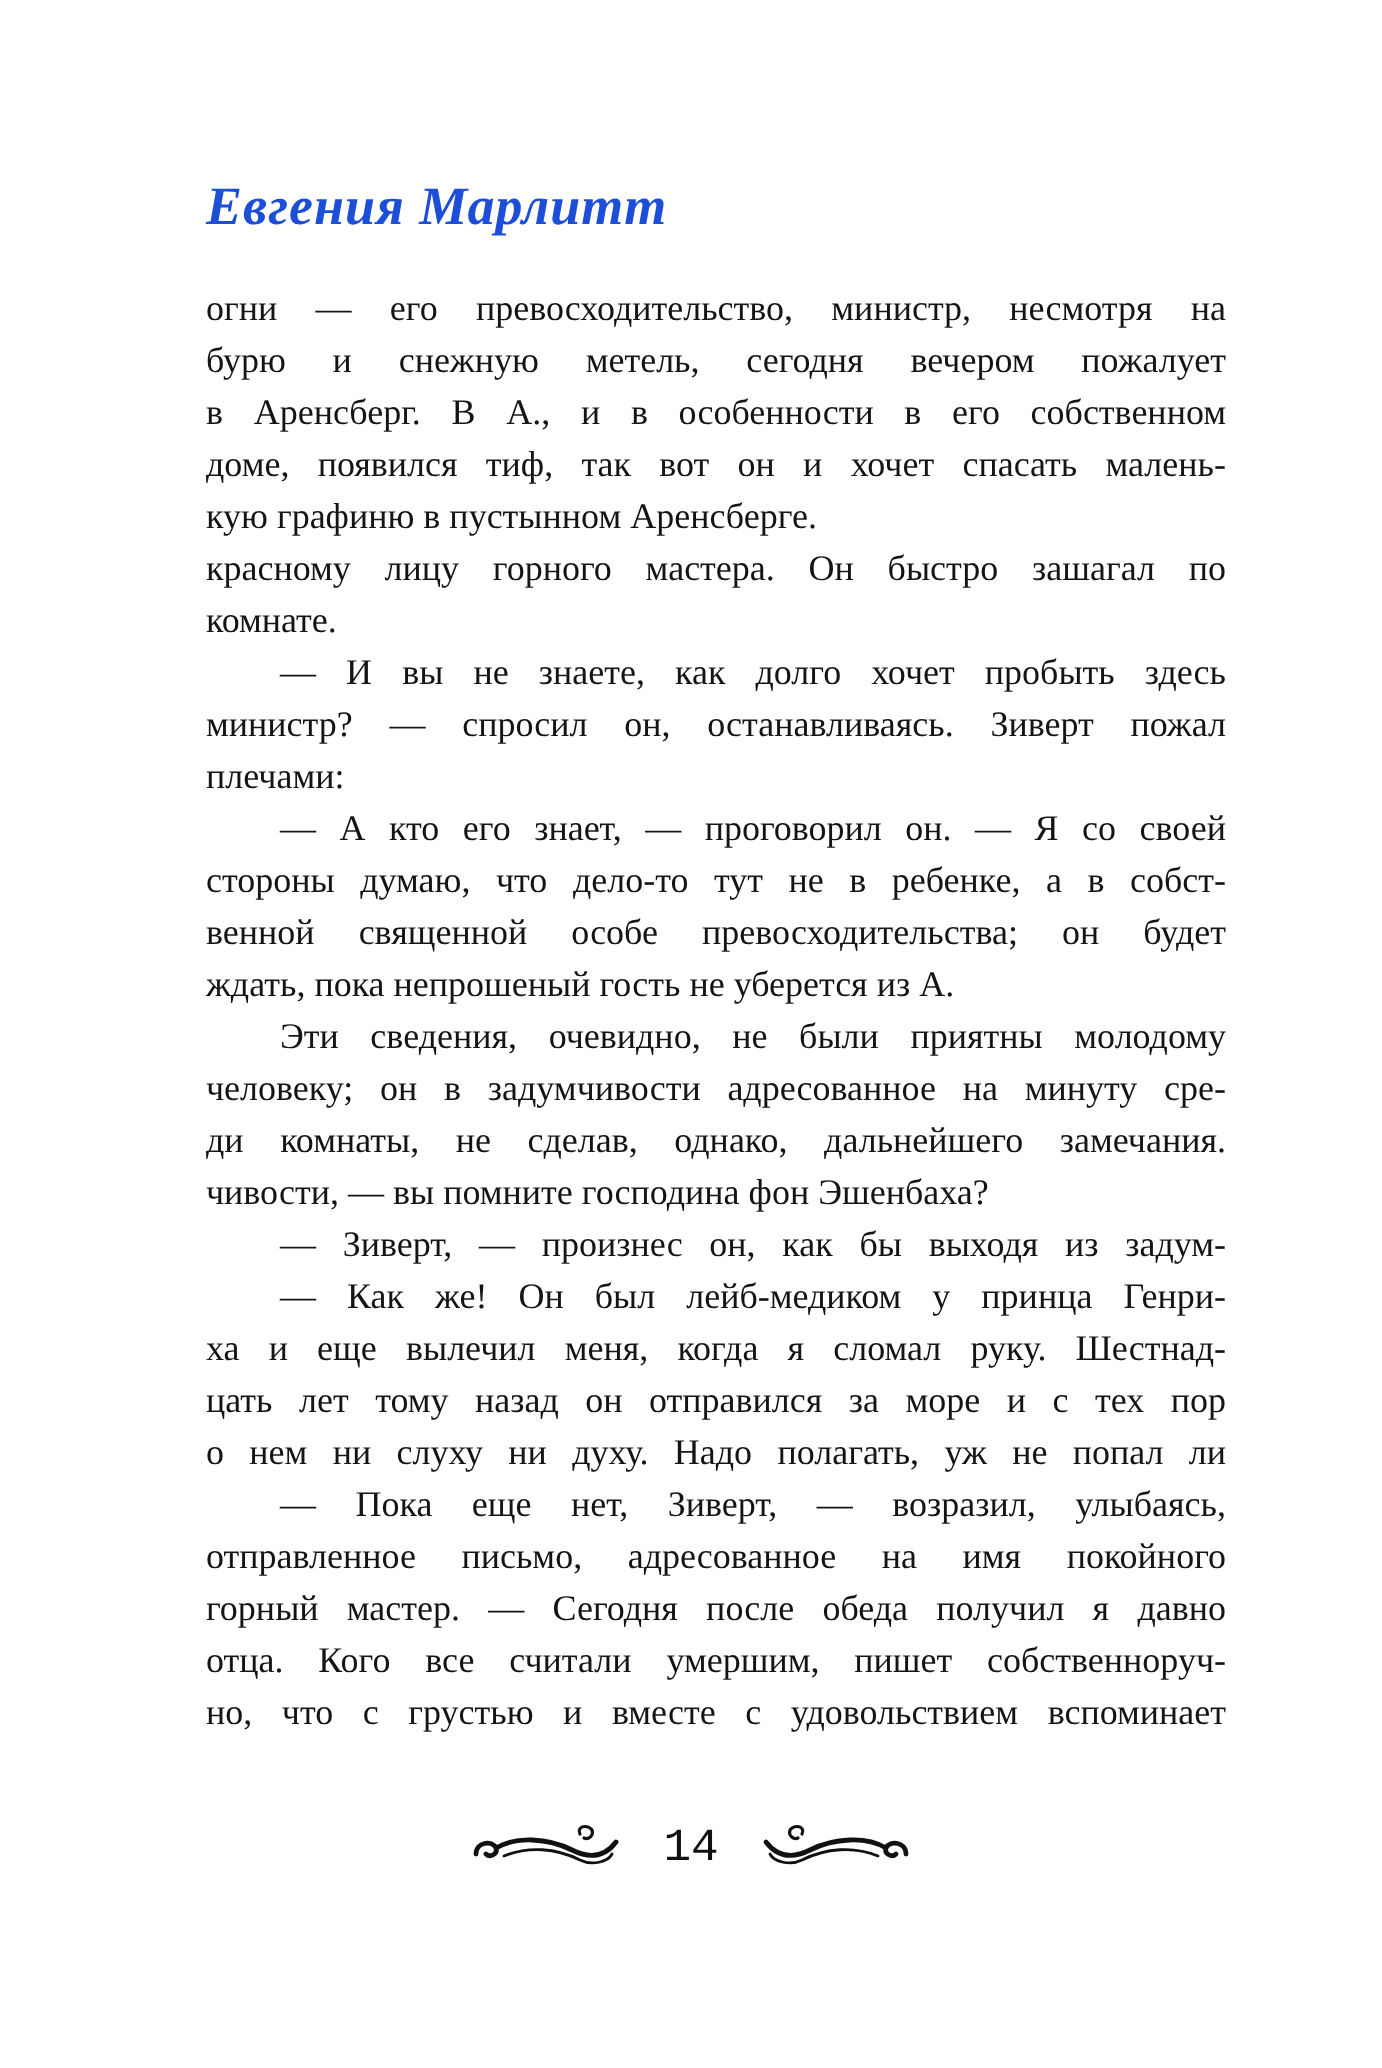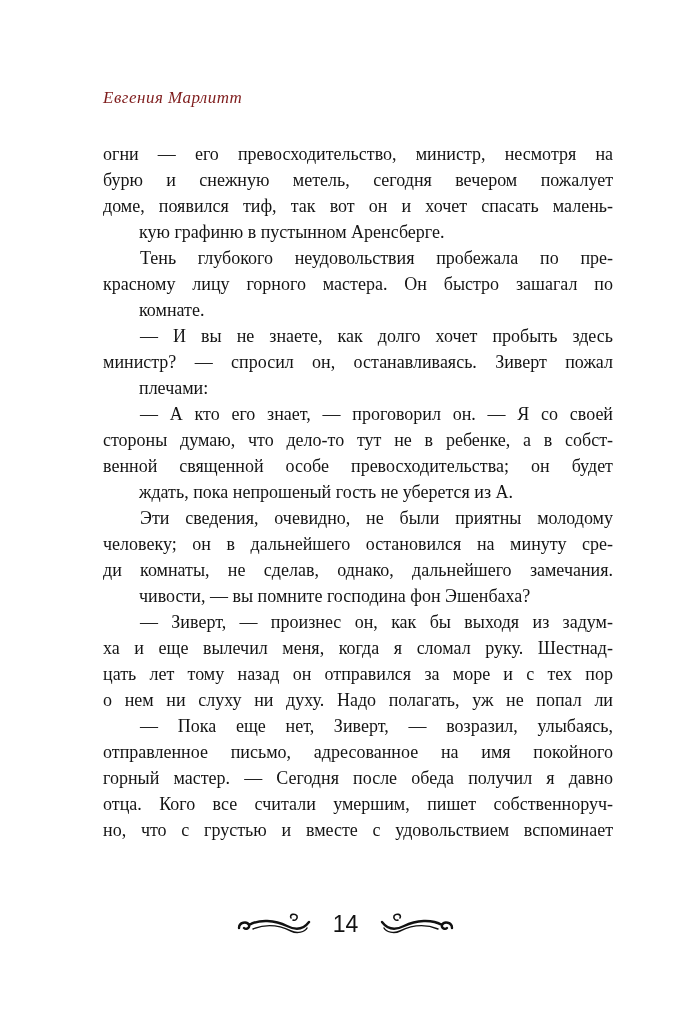--- a/index.html
+++ b/index.html
@@ -14,92 +14,93 @@
       overflow: hidden;
       font-family: "DejaVu Serif", "Liberation Serif", serif;
       color: #1a1a1a;
     }
     .running-head {
       position: absolute;
       left: 103px;
       top: 88px;
       font-family: "Liberation Serif", "DejaVu Serif", serif;
       font-style: italic;
-      font-size: 17px;
+      font-size: 27px;
       letter-spacing: 0.5px;
-      color: #7f1d1d;
+      color: #1d4ed8;
+      font-weight: bold;
     }
     .text-block {
       position: absolute;
       left: 103px;
       top: 141px;
       width: 510px;
       font-family: "Liberation Serif", "DejaVu Serif", serif;
       font-size: 18px;
       line-height: 26.0px;
       color: #141414;
     }
     .line {
       display: block;
       white-space: nowrap;
       text-align: justify;
       text-align-last: justify;
       height: 26px;
     }
     .line.last {
       text-align-last: left;
-      margin-left: 36px;
     }
     .line.indent {
       padding-left: 37px;
     }
     .folio {
       position: absolute;
       left: 0;
       width: 691px;
       top: 911px;
       display: flex;
       justify-content: center;
       align-items: center;
       gap: 20px;
     }
     .page-number {
-      font-family: Liberation Sans, sans-serif;
+      font-family: Liberation Mono, monospace;
       font-size: 23px;
       color: #111;
     }
     .ornament svg {
       display: block;
     }
   </style>
 </head>
 <body>
 
 <div class="running-head">Евгения Марлитт</div>
 
 <div class="text-block" id="text-block">
     <span class="line">огни — его превосходительство, министр, несмотря на</span>
     <span class="line">бурю и снежную метель, сегодня вечером пожалует</span>
+    <span class="line">в Аренсберг. В А., и в особенности в его собственном</span>
     <span class="line">доме, появился тиф, так вот он и хочет спасать малень-</span>
     <span class="line last">кую графиню в пустынном Аренсберге.</span>
-    <span class="line indent">Тень глубокого неудовольствия пробежала по пре-</span>
     <span class="line">красному лицу горного мастера. Он быстро зашагал по</span>
     <span class="line last">комнате.</span>
     <span class="line indent">— И вы не знаете, как долго хочет пробыть здесь</span>
     <span class="line">министр? — спросил он, останавливаясь. Зиверт пожал</span>
     <span class="line last">плечами:</span>
     <span class="line indent">— А кто его знает, — проговорил он. — Я со своей</span>
     <span class="line">стороны думаю, что дело-то тут не в ребенке, а в собст-</span>
     <span class="line">венной священной особе превосходительства; он будет</span>
     <span class="line last">ждать, пока непрошеный гость не уберется из А.</span>
     <span class="line indent">Эти сведения, очевидно, не были приятны молодому</span>
-    <span class="line">человеку; он в дальнейшего остановился на минуту сре-</span>
+    <span class="line">человеку; он в задумчивости адресованное на минуту сре-</span>
     <span class="line">ди комнаты, не сделав, однако, дальнейшего замечания.</span>
     <span class="line last">чивости, — вы помните господина фон Эшенбаха?</span>
     <span class="line indent">— Зиверт, — произнес он, как бы выходя из задум-</span>
+    <span class="line indent">— Как же! Он был лейб-медиком у принца Генри-</span>
     <span class="line">ха и еще вылечил меня, когда я сломал руку. Шестнад-</span>
     <span class="line">цать лет тому назад он отправился за море и с тех пор</span>
     <span class="line">о нем ни слуху ни духу. Надо полагать, уж не попал ли</span>
     <span class="line indent">— Пока еще нет, Зиверт, — возразил, улыбаясь,</span>
     <span class="line">отправленное письмо, адресованное на имя покойного</span>
     <span class="line">горный мастер. — Сегодня после обеда получил я давно</span>
     <span class="line">отца. Кого все считали умершим, пишет собственноруч-</span>
     <span class="line">но, что с грустью и вместе с удовольствием вспоминает</span>
   </div>
 

